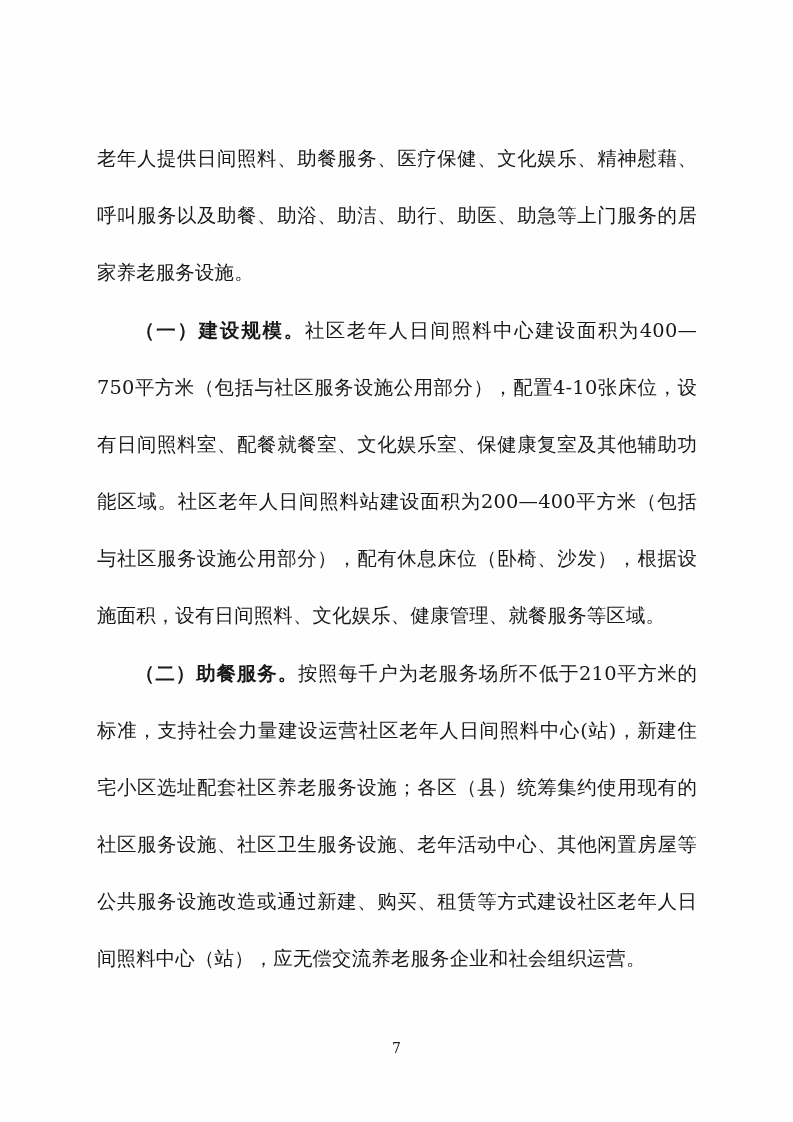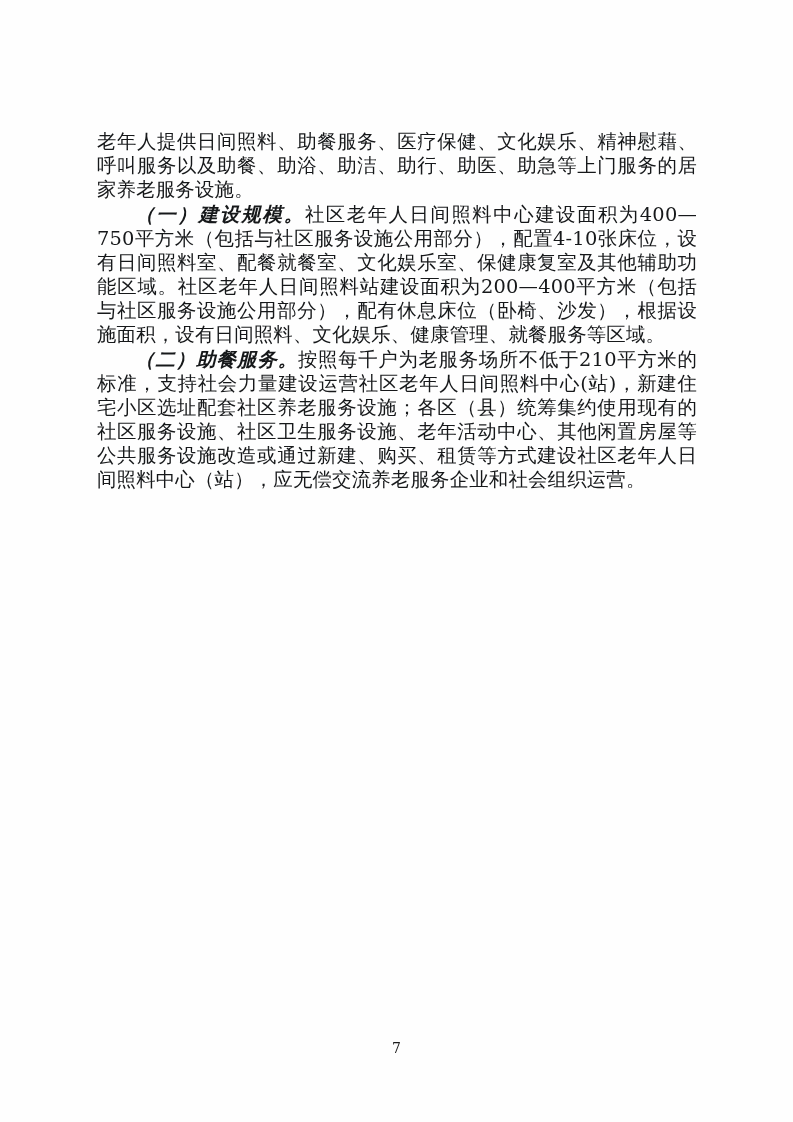--- a/index.html
+++ b/index.html
@@ -25,33 +25,32 @@
   }
   .content {
     position: absolute;
     left: 97px;
     top: 130px;
     width: 600px;
   }
   p.para {
     margin: 0 0 1px 0;
     font-size: 19.4px;
-    line-height: 24px;
+    line-height: 57px;
     text-align: justify;
     text-justify: inter-ideograph;
     letter-spacing: 0.2px;
     color: #16181a;
   }
   p.indent {
     text-indent: 38px;
   }
   .bold {
     font-weight: bold;
     letter-spacing: 0.5px;
-    font-style: italic;
   }
   .pagenum {
     position: absolute;
     left: 0;
     top: 1040px;
     width: 793px;
     text-align: center;
     font-size: 14px;
     font-family: "DejaVu Serif", "Liberation Serif", serif;
     color: #1a1a1a;

